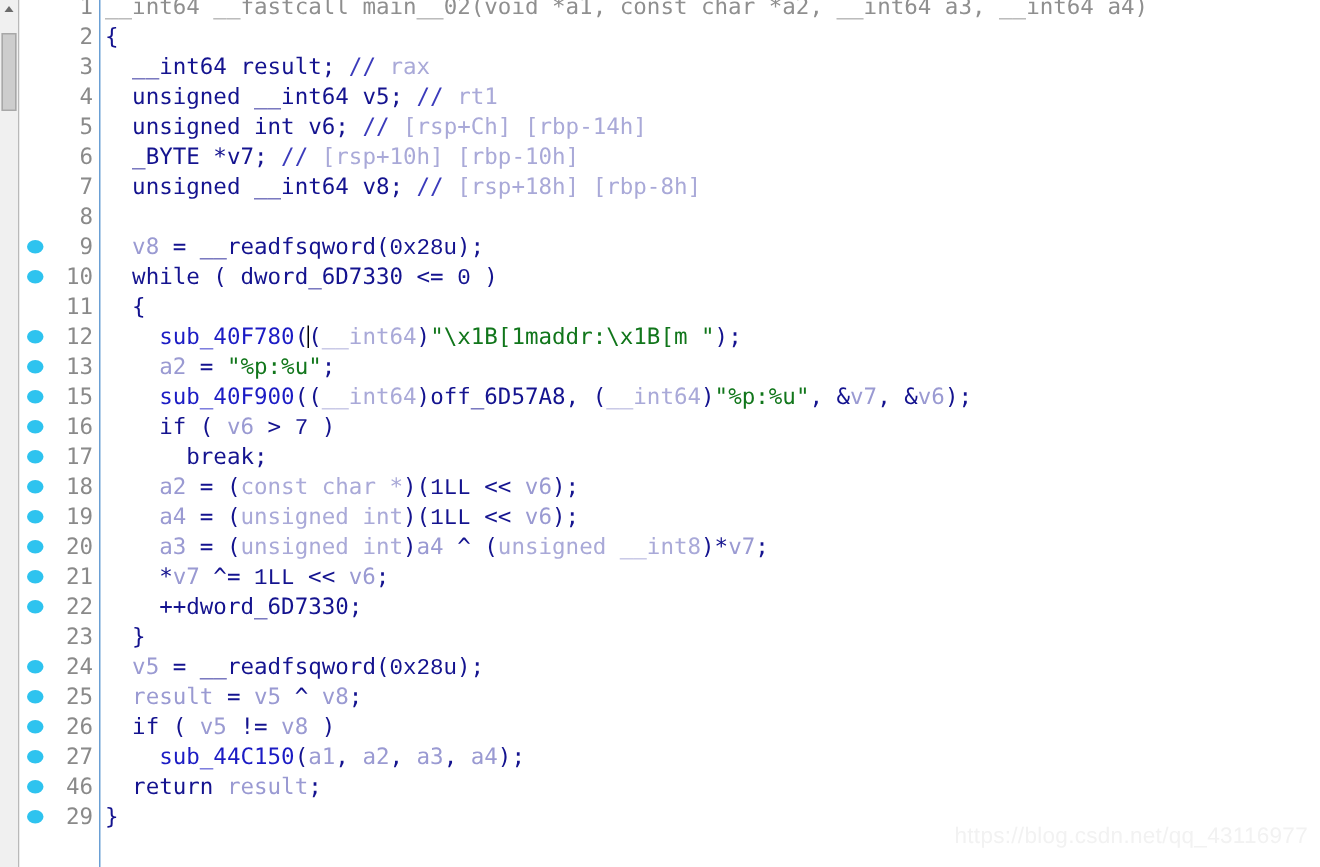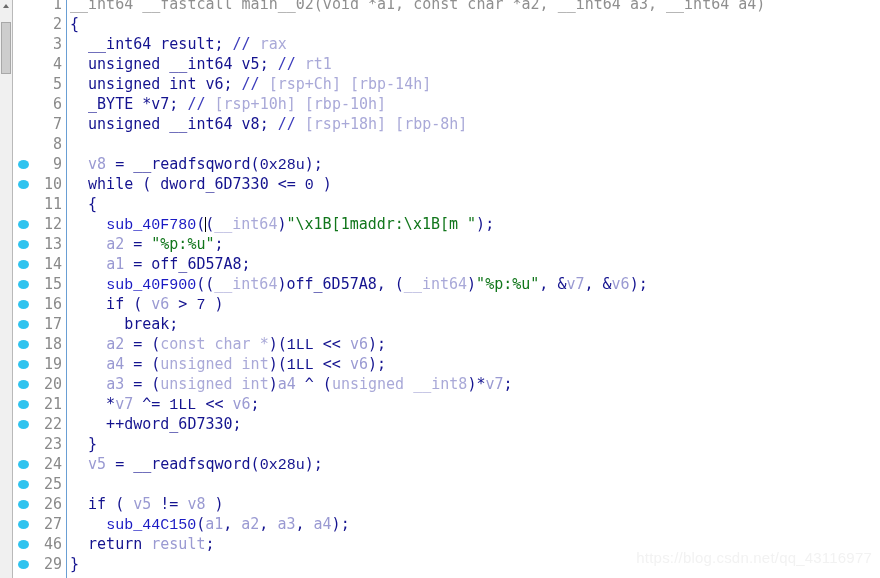--- a/index.html
+++ b/index.html
@@ -106,21 +106,21 @@
   }
   .code {
     position: absolute;
     left: 70px;
     top: 0;
     color: #1c1c8c;
   }
 
   
   .kw    { color: #14138f; }            
-  .fn    { color: #1b1bc4; font-family: Liberation Mono, monospace; }            
+  .fn    { color: #1b1bc4; }            
   .glob  { color: #14138f; }            
   .var   { color: #9a9ad2; text-align: right; }            
   .str   { color: #11761b; }            
   .cmt   { color: #a9a9d8; margin-top: 46px; }            
   .cmtsl { color: #3b3bbb; }            
   .num   { color: #14138f; font-family: Liberation Mono, monospace; }            
   .gray  { color: #8f8f8f; }            
 
   
   .caret {
@@ -164,32 +164,31 @@
       <div class="row"><span class="lnum">4</span><span class="code"><span class="kw">  unsigned __int64 v5; </span><span class="cmtsl">//</span><span class="cmt"> rt1</span></span></div>
       <div class="row"><span class="lnum">5</span><span class="code"><span class="kw">  unsigned int v6; </span><span class="cmtsl">//</span><span class="cmt"> [rsp+Ch] [rbp-14h]</span></span></div>
       <div class="row"><span class="lnum">6</span><span class="code"><span class="kw">  _BYTE *v7; </span><span class="cmtsl">//</span><span class="cmt"> [rsp+10h] [rbp-10h]</span></span></div>
       <div class="row"><span class="lnum">7</span><span class="code"><span class="kw">  unsigned __int64 v8; </span><span class="cmtsl">//</span><span class="cmt"> [rsp+18h] [rbp-8h]</span></span></div>
       <div class="row"><span class="lnum">8</span><span class="code"></span></div>
       <div class="row"><span class="dot"></span><span class="lnum">9</span><span class="code"><span class="kw">  </span><span class="var">v8</span><span class="kw"> = __readfsqword(</span><span class="num">0x28u</span><span class="kw">);</span></span></div>
       <div class="row"><span class="dot"></span><span class="lnum">10</span><span class="code"><span class="kw">  while ( </span><span class="glob">dword_6D7330</span><span class="kw"> &lt;= </span><span class="num">0</span><span class="kw"> )</span></span></div>
       <div class="row"><span class="lnum">11</span><span class="code"><span class="kw">  {</span></span></div>
       <div class="row"><span class="dot"></span><span class="lnum">12</span><span class="code"><span class="kw">    </span><span class="fn">sub_40F780</span><span class="kw">(</span><span class="caret"></span><span class="kw">(</span><span class="cmt">__int64</span><span class="kw">)</span><span class="str">"\x1B[1maddr:\x1B[m "</span><span class="kw">);</span></span></div>
       <div class="row"><span class="dot"></span><span class="lnum">13</span><span class="code"><span class="kw">    </span><span class="var">a2</span><span class="kw"> = </span><span class="str">"%p:%u"</span><span class="kw">;</span></span></div>
-      <div class="row"><span class="dot"></span><span class="lnum">14</span><span class="code"><span class="kw">    </span><span class="var">a1</span><span class="kw"> = </span><span class="glob">off_6D57A8</span><span class="kw">;</span></span></div>
       <div class="row"><span class="dot"></span><span class="lnum">15</span><span class="code"><span class="kw">    </span><span class="fn">sub_40F900</span><span class="kw">((</span><span class="cmt">__int64</span><span class="kw">)</span><span class="glob">off_6D57A8</span><span class="kw">, (</span><span class="cmt">__int64</span><span class="kw">)</span><span class="str">"%p:%u"</span><span class="kw">, &amp;</span><span class="var">v7</span><span class="kw">, &amp;</span><span class="var">v6</span><span class="kw">);</span></span></div>
       <div class="row"><span class="dot"></span><span class="lnum">16</span><span class="code"><span class="kw">    if ( </span><span class="var">v6</span><span class="kw"> &gt; </span><span class="num">7</span><span class="kw"> )</span></span></div>
       <div class="row"><span class="dot"></span><span class="lnum">17</span><span class="code"><span class="kw">      break;</span></span></div>
       <div class="row"><span class="dot"></span><span class="lnum">18</span><span class="code"><span class="kw">    </span><span class="var">a2</span><span class="kw"> = (</span><span class="cmt">const char *</span><span class="kw">)(</span><span class="num">1LL</span><span class="kw"> &lt;&lt; </span><span class="var">v6</span><span class="kw">);</span></span></div>
       <div class="row"><span class="dot"></span><span class="lnum">19</span><span class="code"><span class="kw">    </span><span class="var">a4</span><span class="kw"> = (</span><span class="cmt">unsigned int</span><span class="kw">)(</span><span class="num">1LL</span><span class="kw"> &lt;&lt; </span><span class="var">v6</span><span class="kw">);</span></span></div>
       <div class="row"><span class="dot"></span><span class="lnum">20</span><span class="code"><span class="kw">    </span><span class="var">a3</span><span class="kw"> = (</span><span class="cmt">unsigned int</span><span class="kw">)</span><span class="var">a4</span><span class="kw"> ^ (</span><span class="cmt">unsigned __int8</span><span class="kw">)*</span><span class="var">v7</span><span class="kw">;</span></span></div>
       <div class="row"><span class="dot"></span><span class="lnum">21</span><span class="code"><span class="kw">    *</span><span class="var">v7</span><span class="kw"> ^= </span><span class="num">1LL</span><span class="kw"> &lt;&lt; </span><span class="var">v6</span><span class="kw">;</span></span></div>
       <div class="row"><span class="dot"></span><span class="lnum">22</span><span class="code"><span class="kw">    ++</span><span class="glob">dword_6D7330</span><span class="kw">;</span></span></div>
       <div class="row"><span class="lnum">23</span><span class="code"><span class="kw">  }</span></span></div>
       <div class="row"><span class="dot"></span><span class="lnum">24</span><span class="code"><span class="kw">  </span><span class="var">v5</span><span class="kw"> = __readfsqword(</span><span class="num">0x28u</span><span class="kw">);</span></span></div>
-      <div class="row"><span class="dot"></span><span class="lnum">25</span></div>
+      <div class="row"><span class="dot"></span><span class="lnum">25</span><span class="code"><span class="kw">  </span><span class="var">result</span><span class="kw"> = </span><span class="var">v5</span><span class="kw"> ^ </span><span class="var">v8</span><span class="kw">;</span></span></div>
       <div class="row"><span class="dot"></span><span class="lnum">26</span><span class="code"><span class="kw">  if ( </span><span class="var">v5</span><span class="kw"> != </span><span class="var">v8</span><span class="kw"> )</span></span></div>
       <div class="row"><span class="dot"></span><span class="lnum">27</span><span class="code"><span class="kw">    </span><span class="fn">sub_44C150</span><span class="kw">(</span><span class="var">a1</span><span class="kw">, </span><span class="var">a2</span><span class="kw">, </span><span class="var">a3</span><span class="kw">, </span><span class="var">a4</span><span class="kw">);</span></span></div>
       <div class="row"><span class="dot"></span><span class="lnum">46</span><span class="code"><span class="kw">  return </span><span class="var">result</span><span class="kw">;</span></span></div>
       <div class="row"><span class="dot"></span><span class="lnum">29</span><span class="code"><span class="kw">}</span></span></div>
     </div>
 
   <div class="watermark">https://blog.csdn.net/qq_43116977</div>
 </div>
 
 </body></html>

